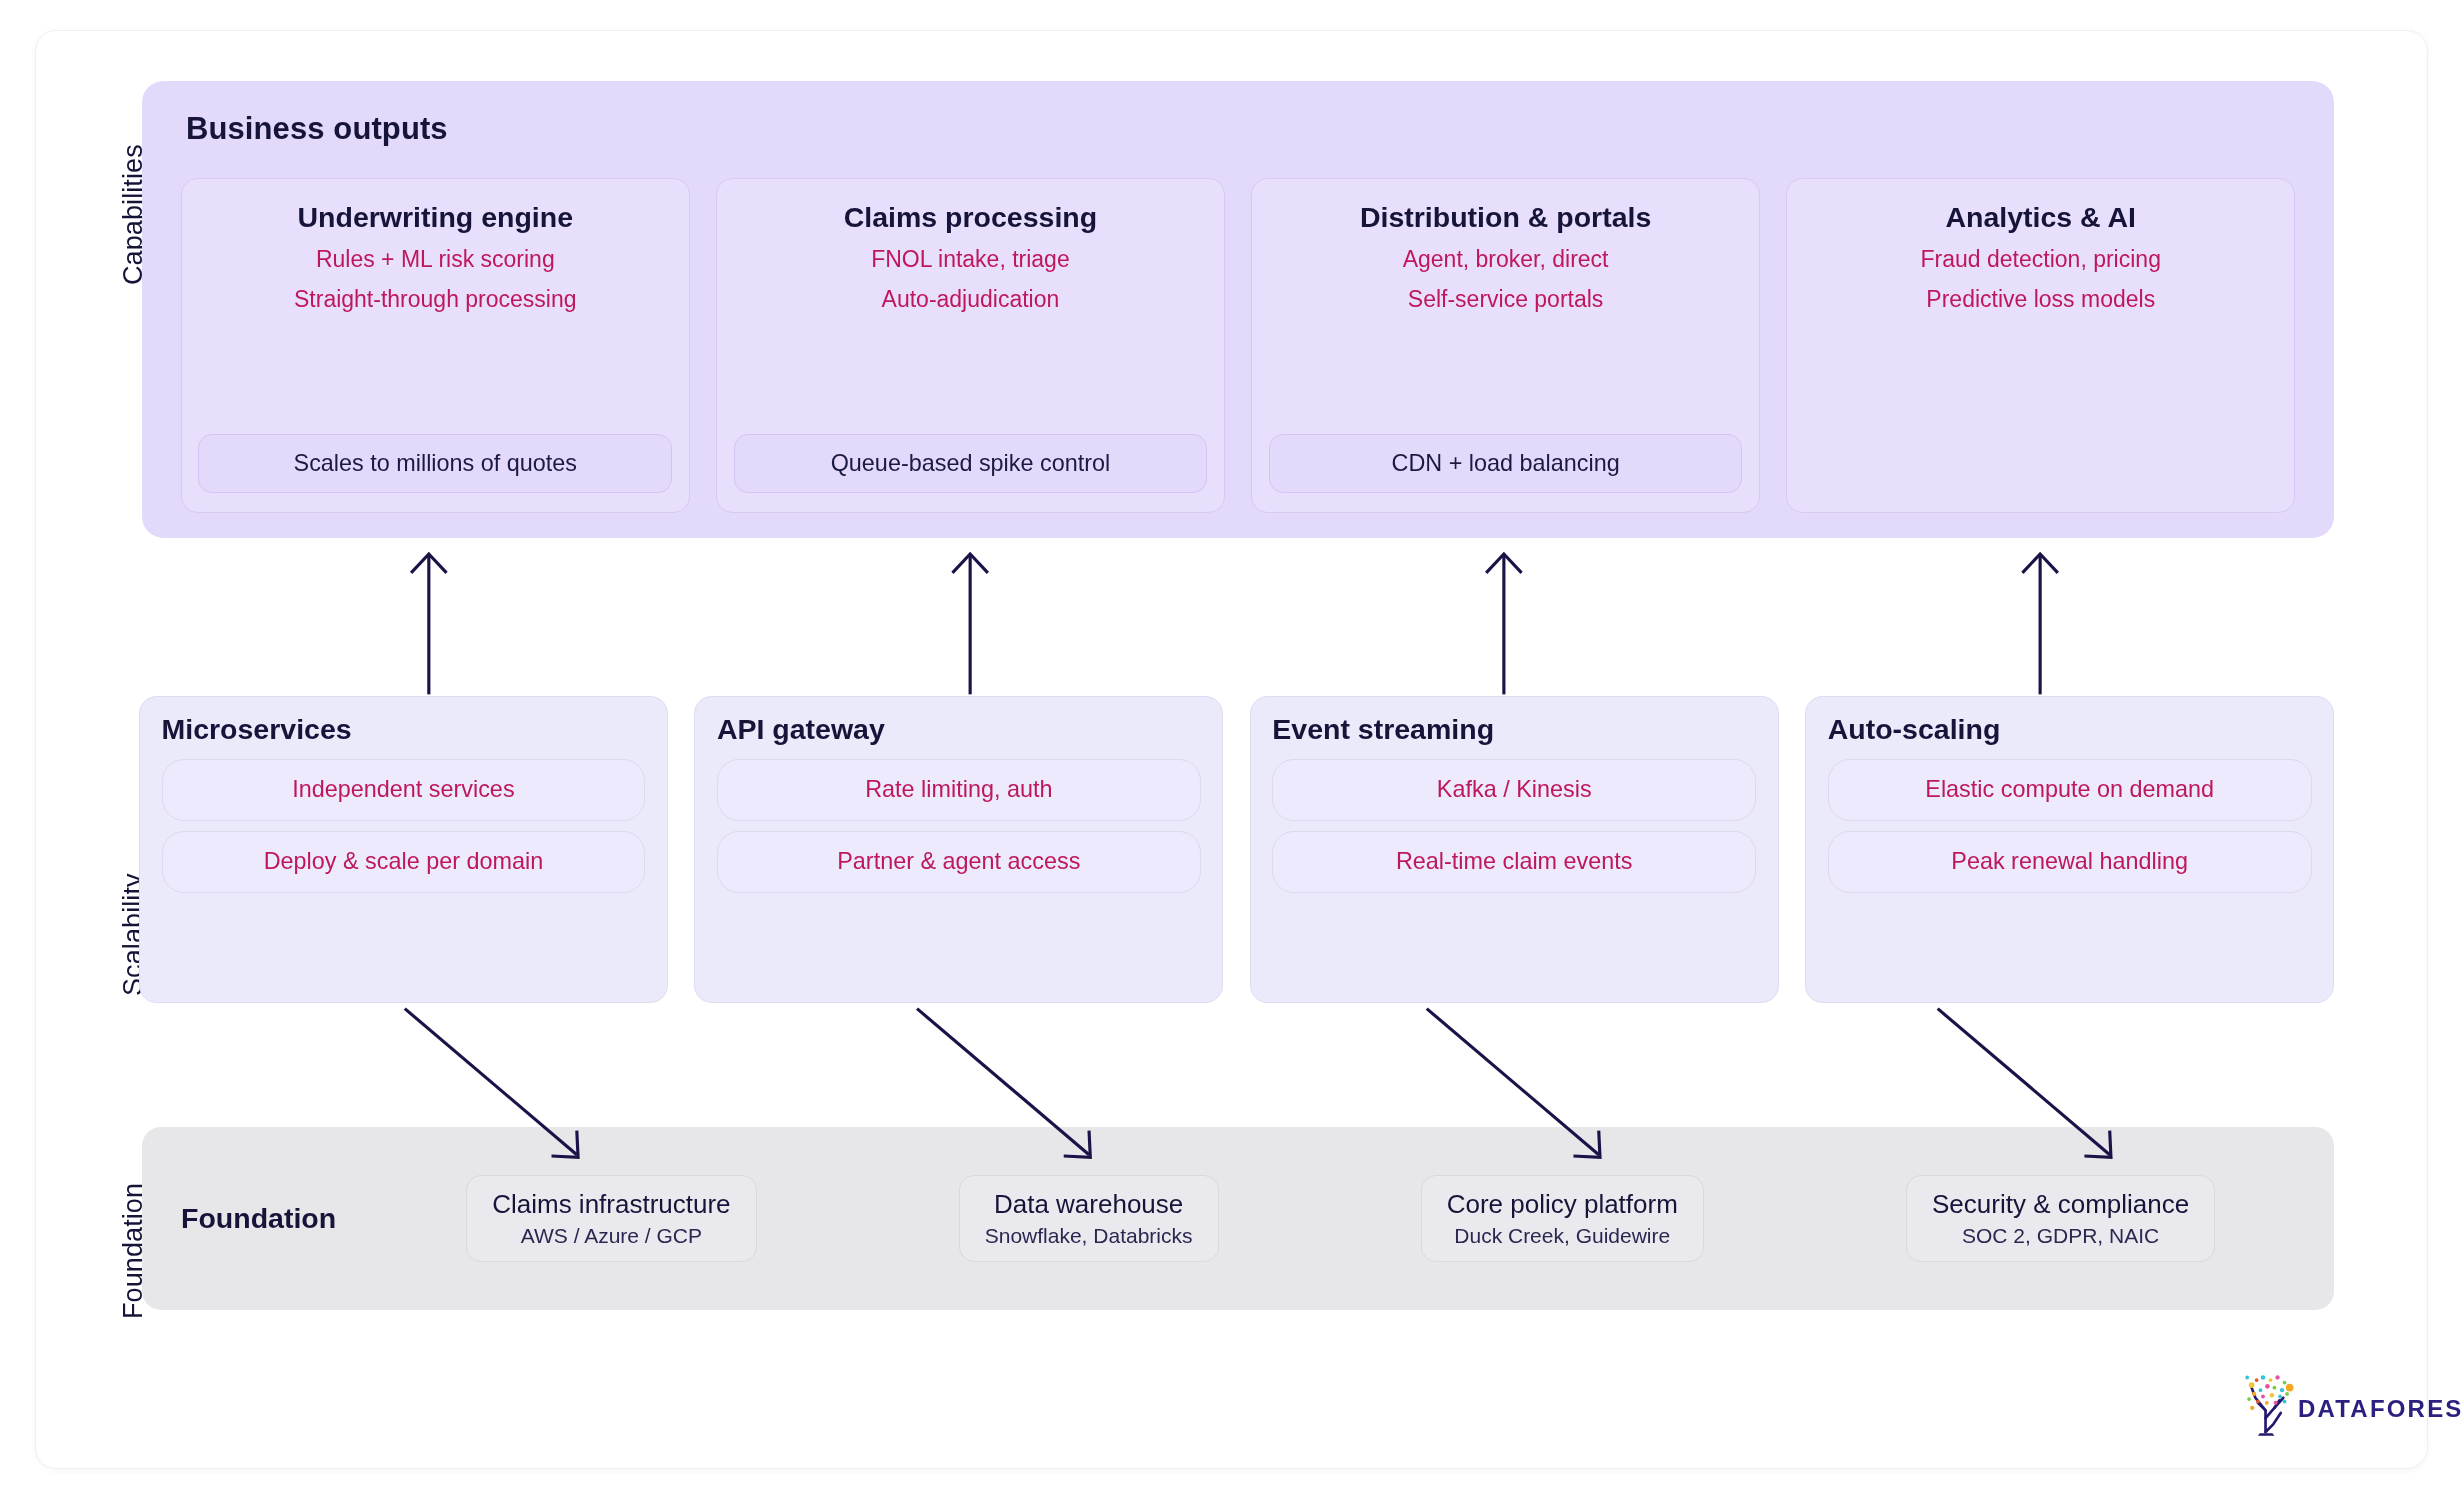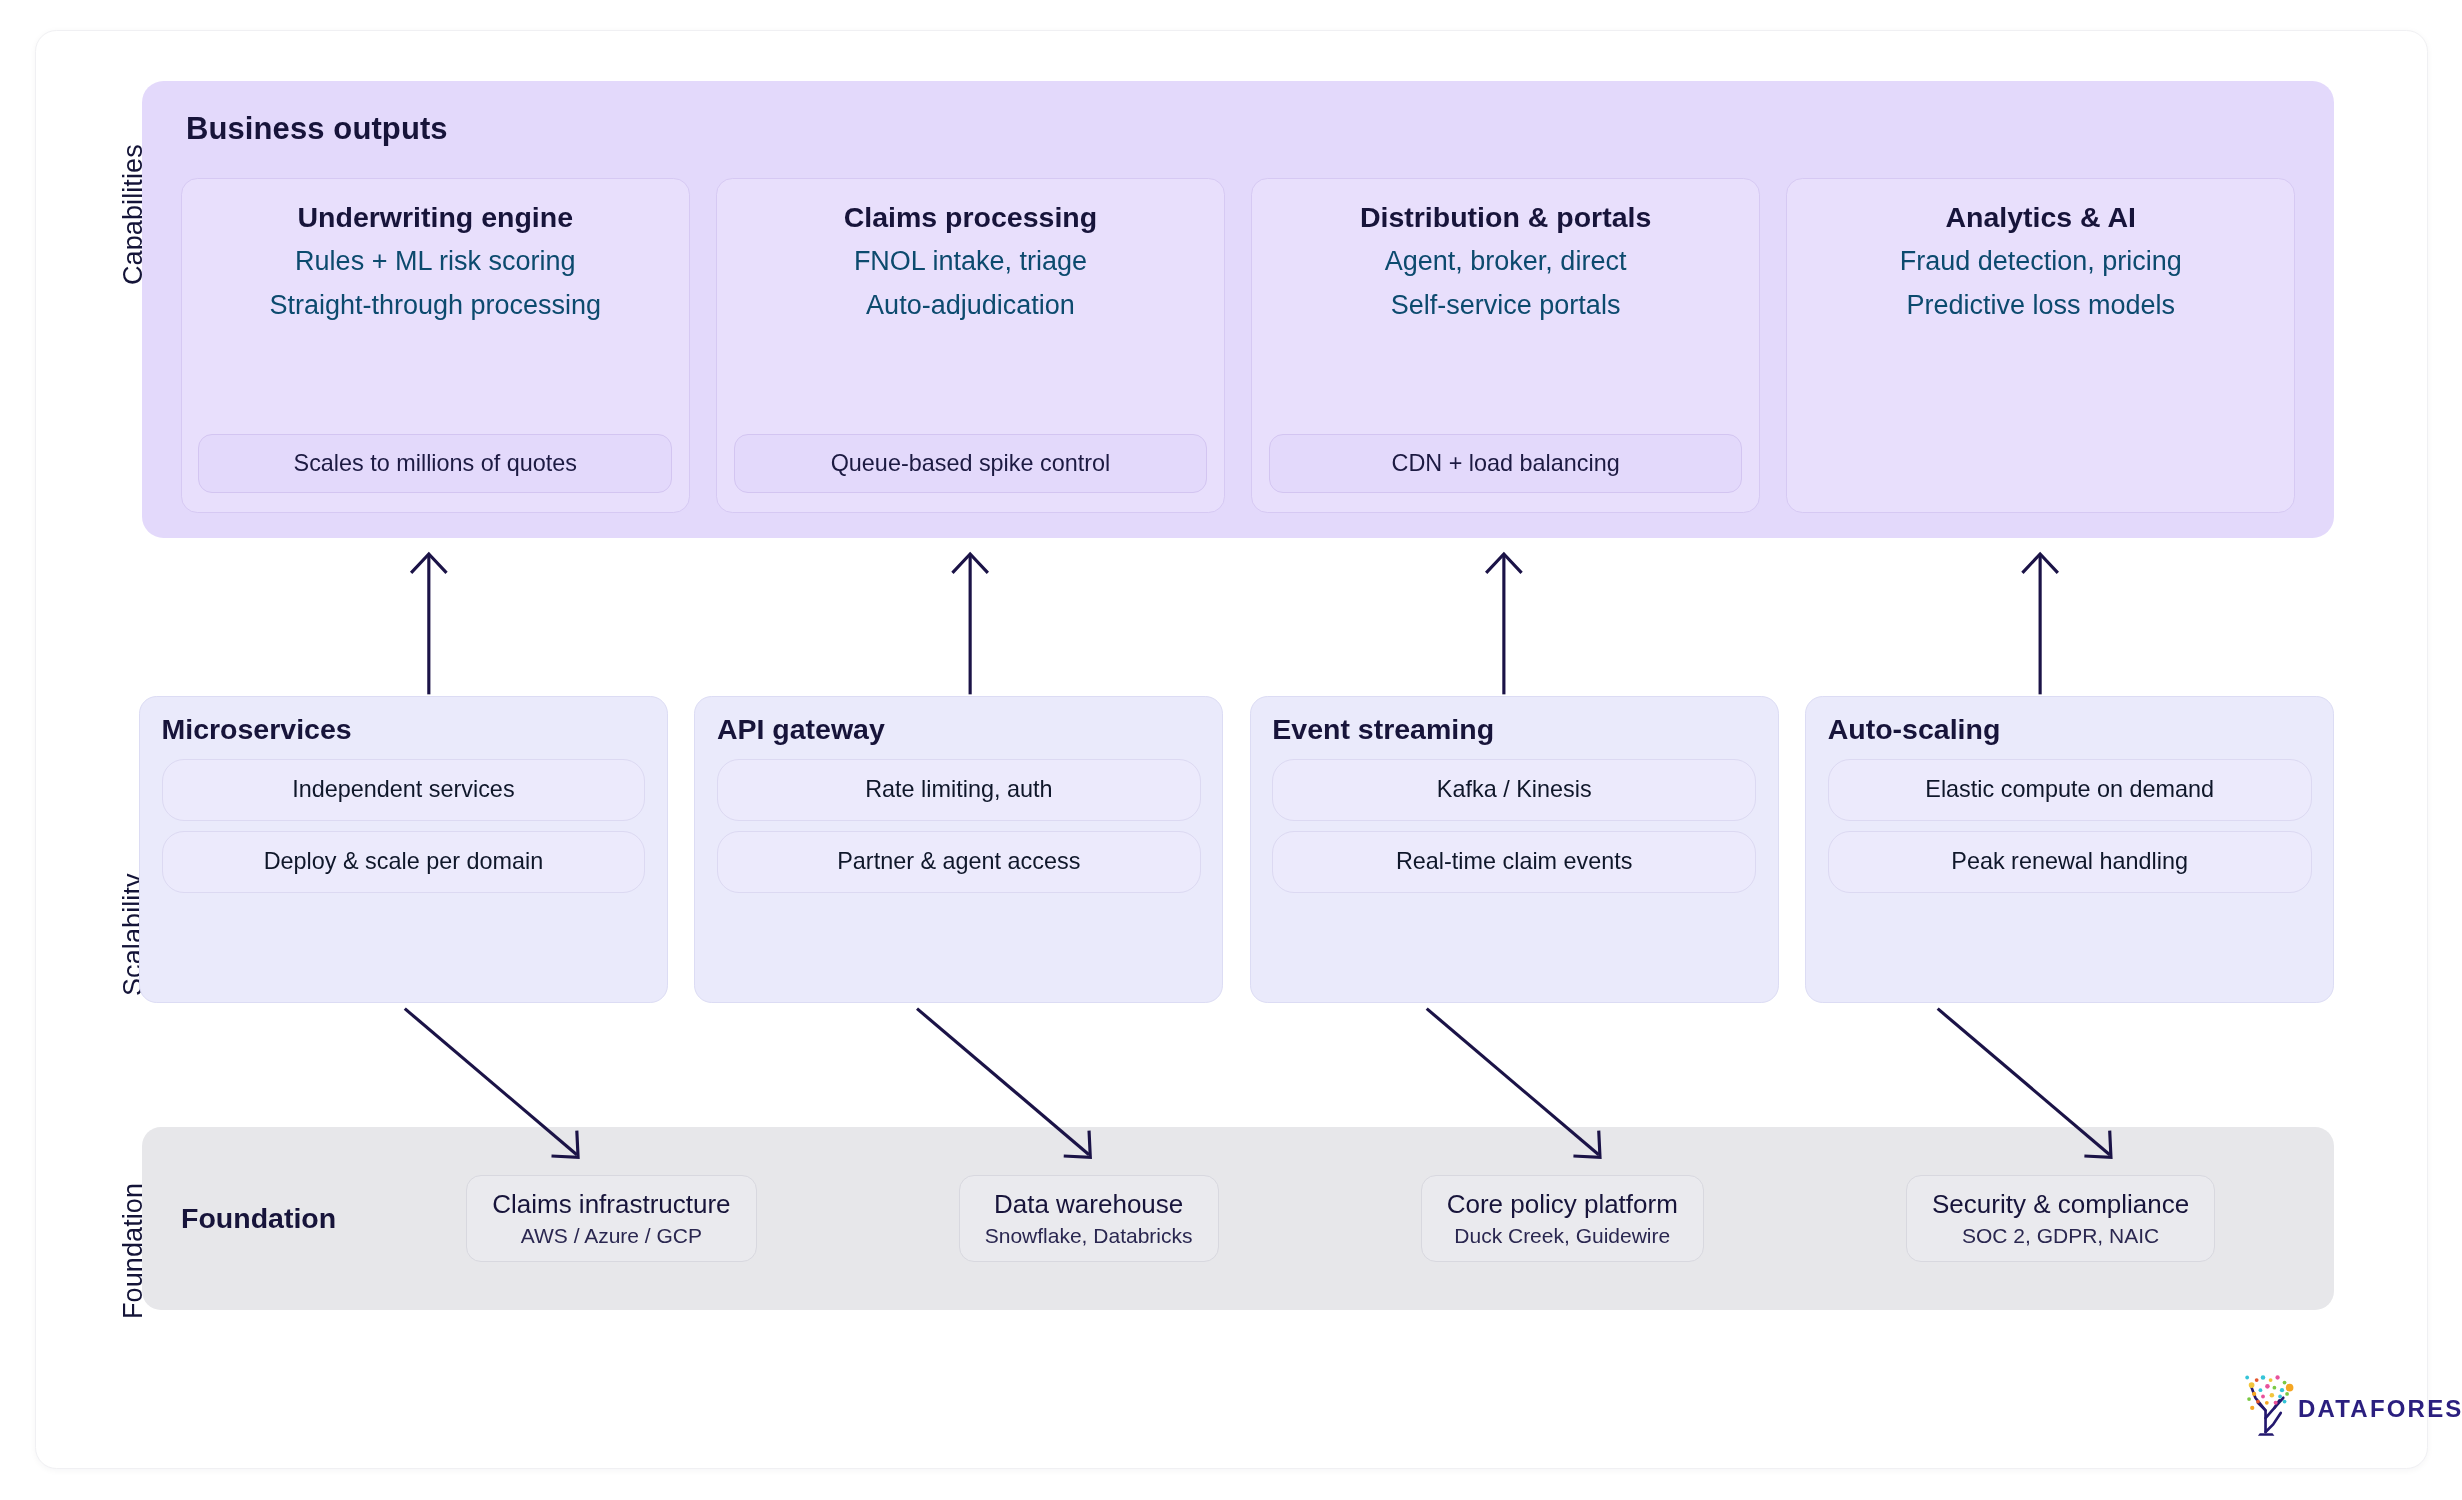--- a/index.html
+++ b/index.html
@@ -54,21 +54,21 @@
     border-radius:16.4px;
     display:flex;flex-direction:column;align-items:center;
     padding:23px 16.4px 19px 16.4px;
     box-sizing:border-box;
   }
   .cap-title{
     font-size:28.5px;font-weight:700;color:#17143a;
     text-align:center;line-height:1.08;margin-bottom:14px;white-space:nowrap;
   }
   .cap-sub{
-    font-size:27px;color:#0c4a6e;text-align:right;
+    font-size:23px;color:#be185d;text-align:right;
     line-height:1.1;margin-bottom:15px;white-space:nowrap;
   }
   .cap-chip{
     margin-top:auto;
     width:100%;
     background:#e3d9fb;
     border:1.3px solid #d3c5f1;
     border-radius:14px;
     padding:15px 8.9px;
     text-align:center;
@@ -94,21 +94,21 @@
     font-size:28.5px;font-weight:700;color:#17143a;
     margin-bottom:12.7px;white-space:nowrap;
   }
   .scale-chip{
     width:100%;
     background:#eceafc;
     border:1.3px solid #dcd9f2;
     border-radius:22px;
     padding:16.4px 7.6px;
     text-align:center;
-    font-size:23.4px;color:#0f172a;white-space:nowrap;
+    font-size:23.4px;color:#be185d;white-space:nowrap;
     box-sizing:border-box;
     margin-bottom:10px;
   }
   .scale-chip:last-child{margin-bottom:0;}
 
   
   .found-band{
     position:absolute;left:142px;top:1127px;width:2192px;height:183px;
     background:#e7e7ea;border-radius:19px;
     display:flex;align-items:center;

